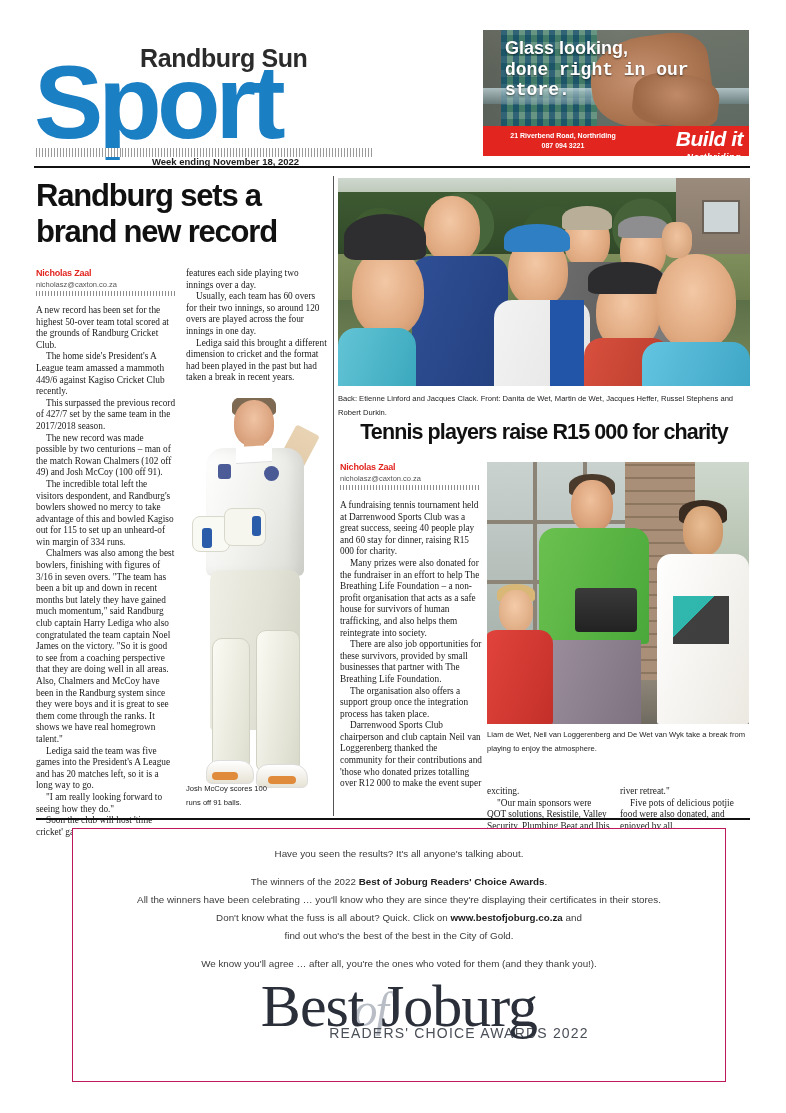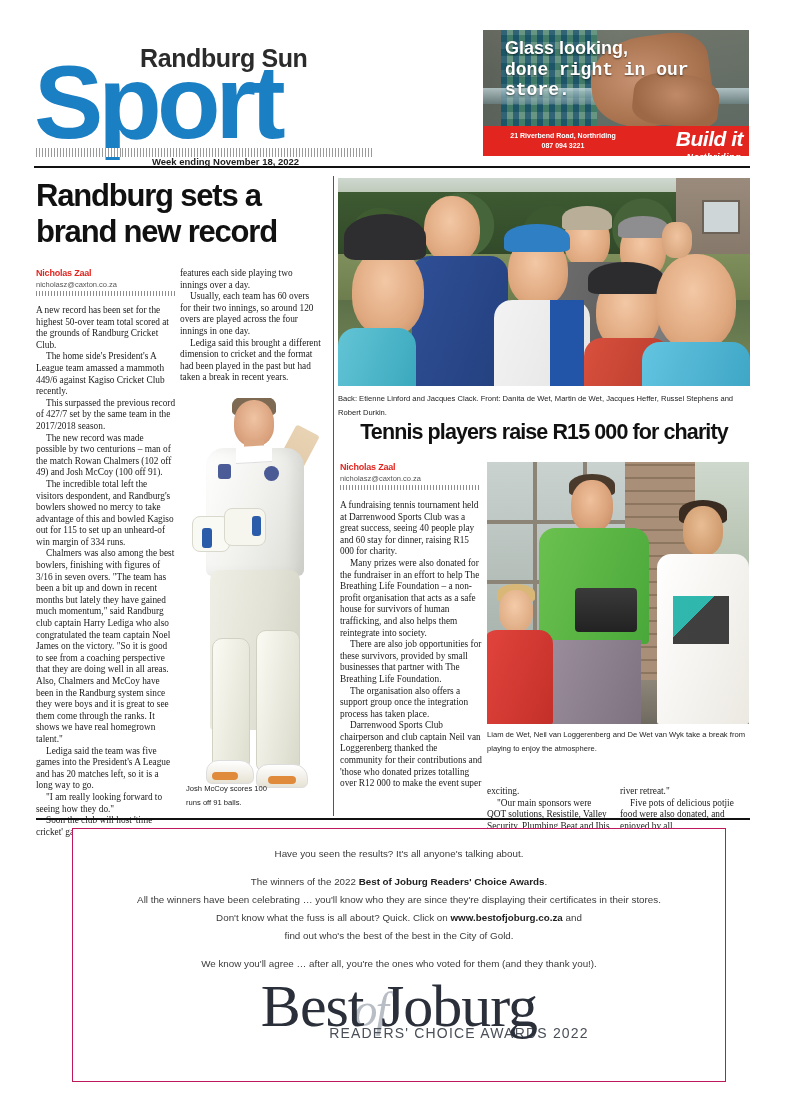--- a/index.html
+++ b/index.html
@@ -203,21 +203,21 @@
     color: #1a1a1a;
     text-align: left;
   }
   .bodycol p {
     margin: 0;
     text-indent: 10px;
   }
   .bodycol p.first { text-indent: 0; }
 
   .a1-col1 { left: 36px; top: 305px; width: 140px; }
-  .a1-col2 { left: 180px; top: 268px; width: 142px; }
+  .a1-col2 { left: 186px; top: 268px; width: 142px; }
 
   
   .cricketer {
     position: absolute;
     left: 182px; top: 398px;
     width: 150px; height: 400px;
     overflow: hidden;
   }
   .ck-head {
     position: absolute; left: 52px; top: 2px;

